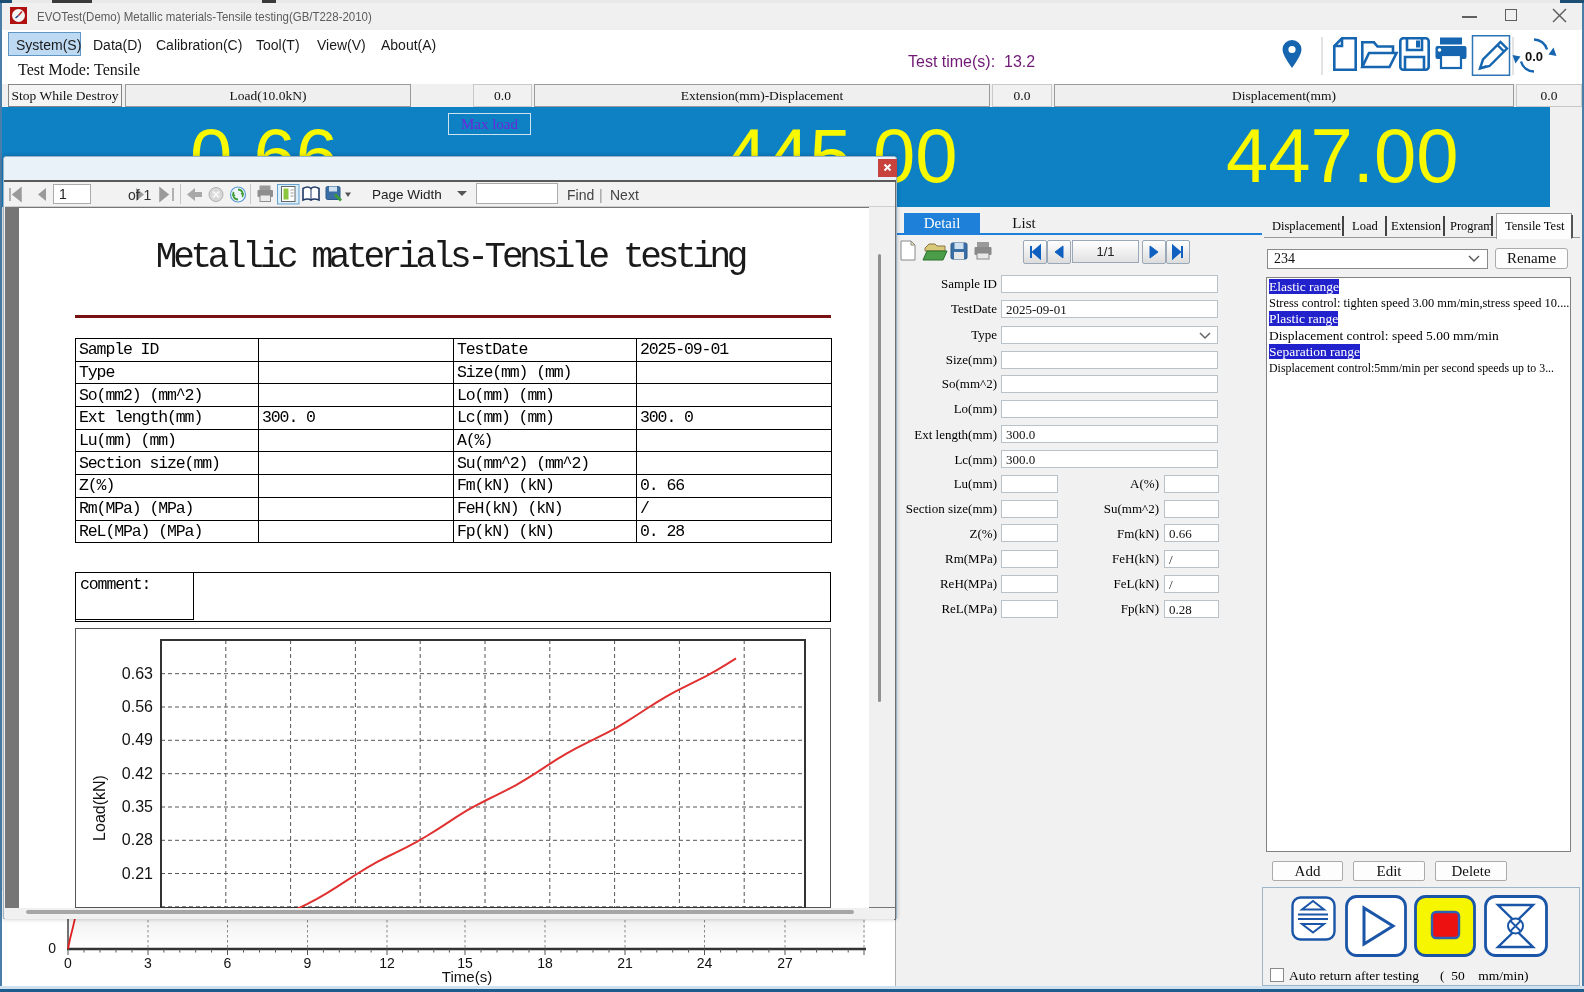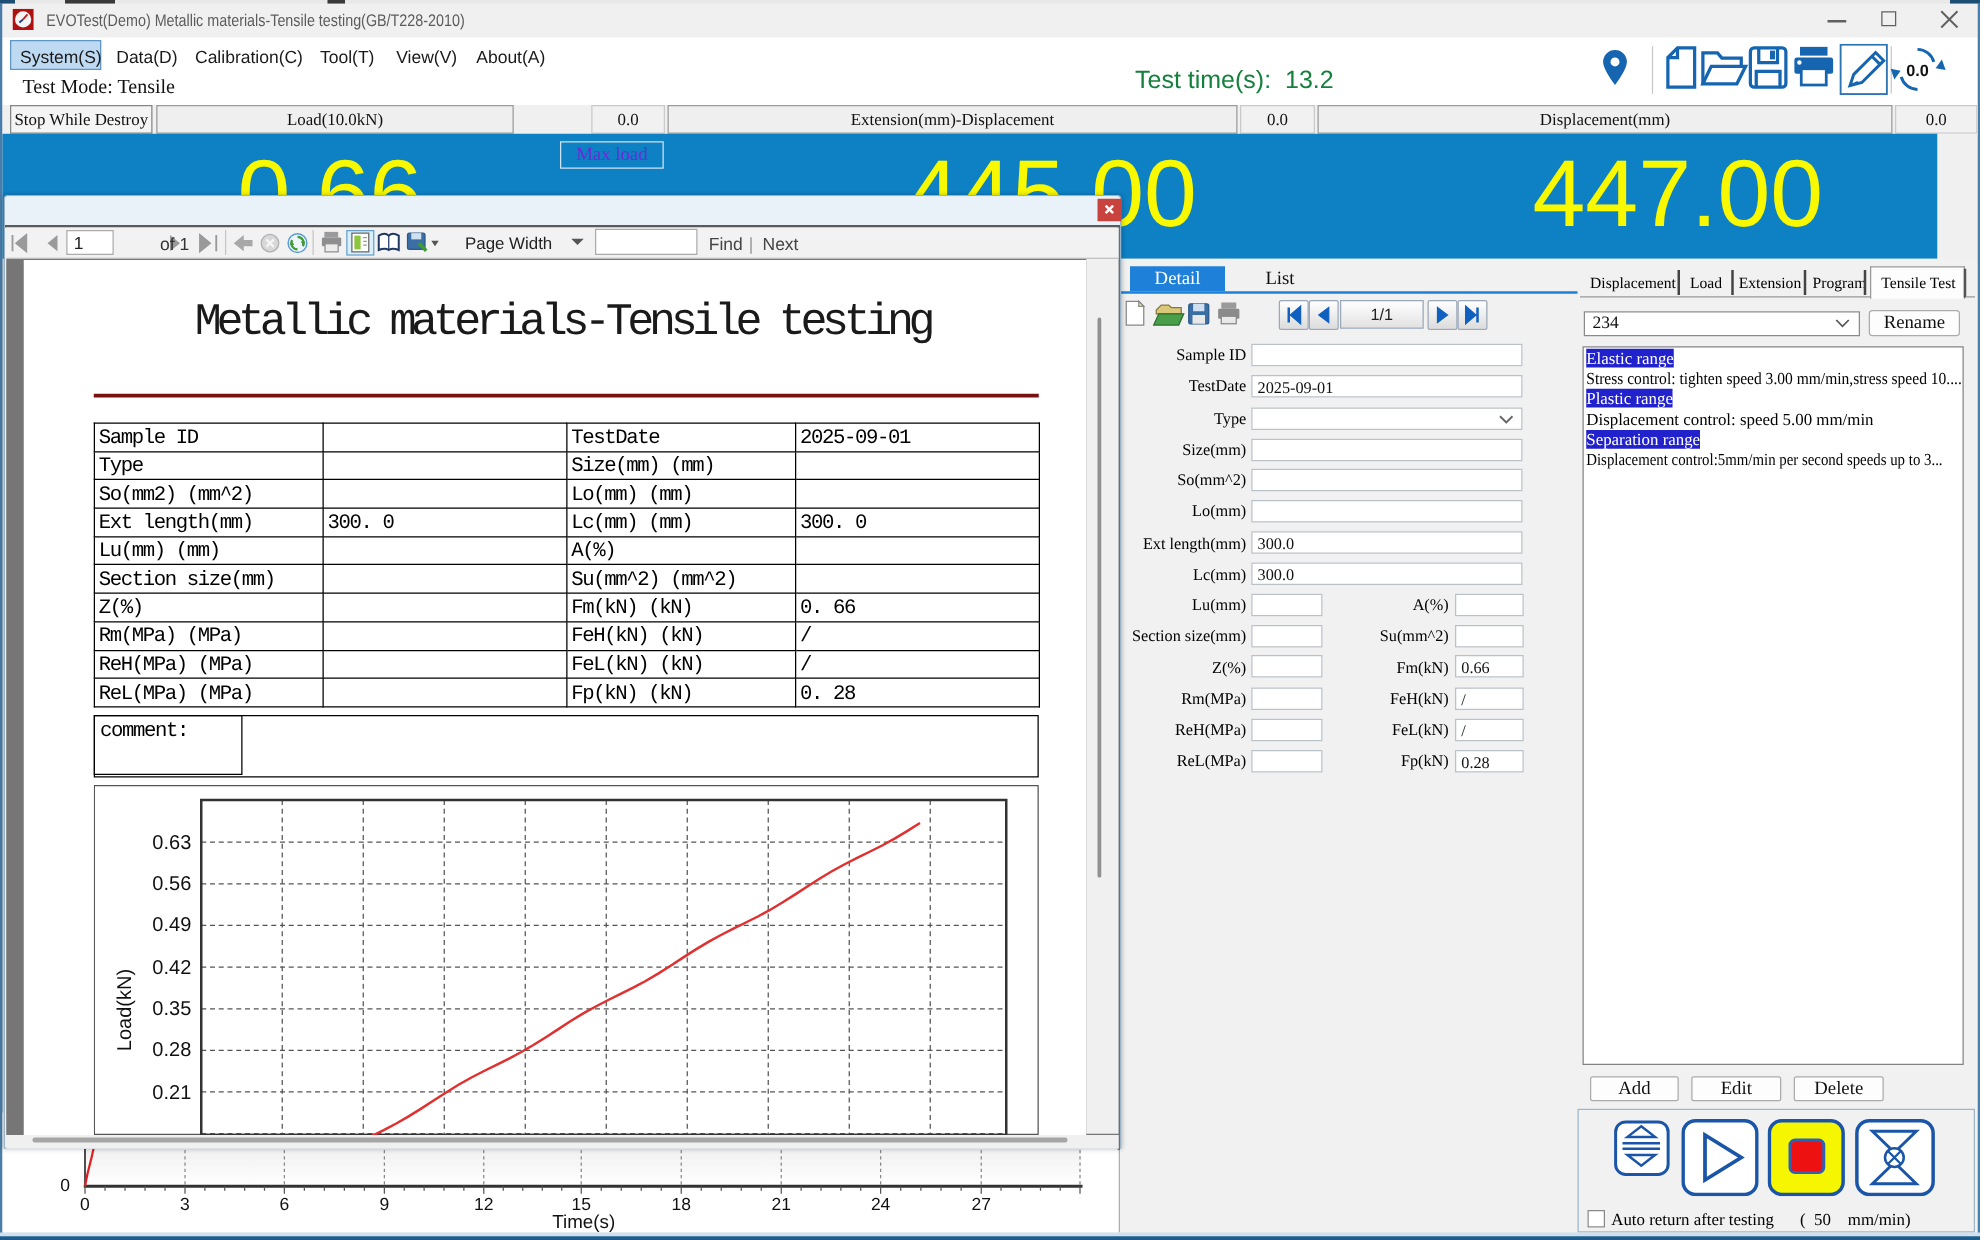--- a/index.html
+++ b/index.html
@@ -57,21 +57,21 @@
 <div class="abs" style="left:2px;top:30px;width:1580px;height:54px;background:#ffffff;"></div>
 <div class="abs" style="left:8px;top:32px;width:73px;height:24px;background:#bed9f2;border:1px solid #5e96c8;box-sizing:border-box;"></div>
 <div class="abs" style="left:16px;top:37px;font-size:14px;color:#1a1a1a;">System(S)</div>
 <div class="abs" style="left:93px;top:37px;font-size:14px;color:#1a1a1a;">Data(D)</div>
 <div class="abs" style="left:156px;top:37px;font-size:14px;color:#1a1a1a;">Calibration(C)</div>
 <div class="abs" style="left:256px;top:37px;font-size:14px;color:#1a1a1a;">Tool(T)</div>
 <div class="abs" style="left:317px;top:37px;font-size:14px;color:#1a1a1a;">View(V)</div>
 <div class="abs" style="left:381px;top:37px;font-size:14px;color:#1a1a1a;">About(A)</div>
 <div class="abs serif" style="left:18px;top:61px;font-size:16px;color:#111;">Test Mode:</div>
 <div class="abs serif" style="left:94px;top:61px;font-size:16px;color:#111;">Tensile</div>
-<div class="abs" style="left:908px;top:53px;font-size:20px;color:#15803d;">Test time(s):&nbsp; 13.2</div>
+<div class="abs" style="left:908px;top:53px;font-size:16px;color:#701a75;">Test time(s):&nbsp; 13.2</div>
 
 <svg class="abs" style="left:1281px;top:35px;" width="285" height="42">
   <path d="M11,5 a9.5,9.5 0 0 1 9.5,9.5 q0,5.5 -9.5,18.5 q-9.5,-13 -9.5,-18.5 A9.5,9.5 0 0 1 11,5 Z" fill="#1565b0"></path>
   <circle cx="11" cy="14.5" r="3.6" fill="#fff"></circle>
   <line x1="41" y1="2" x2="41" y2="40" stroke="#c8c8c8" stroke-width="1"></line>
   <line x1="232" y1="2" x2="232" y2="40" stroke="#c8c8c8" stroke-width="1"></line>
   <g fill="none" stroke="#1565b0" stroke-width="2.6">
     <path d="M61,3.3 H74.7 V34.7 H53.3 V11 Z"></path>
     <path d="M61,3.3 V11 H53.3"></path>
   </g>
@@ -480,26 +480,20 @@
               <td class="rc">Fm(kN) (kN)</td>
               <td class="rc">0. 66</td>
             </tr>
         <tr style="height:22.7px;">
               <td class="rc">Rm(MPa) (MPa)</td>
               <td class="rc"></td>
               <td class="rc">FeH(kN) (kN)</td>
               <td class="rc">/</td>
             </tr>
         <tr style="height:22.7px;">
-              <td class="rc">ReH(MPa) (MPa)</td>
-              <td class="rc"></td>
-              <td class="rc">FeL(kN) (kN)</td>
-              <td class="rc">/</td>
-            </tr>
-        <tr style="height:22.7px;">
               <td class="rc">ReL(MPa) (MPa)</td>
               <td class="rc"></td>
               <td class="rc">Fp(kN) (kN)</td>
               <td class="rc">0. 28</td>
             </tr>
       </tbody>
         </table>
       <div class="abs" style="left:70px;top:365px;width:754px;height:48px;border:1px solid #000;"></div>
       <div class="abs mono" style="left:70px;top:365px;width:119px;height:48px;border:1px solid #000;font-size:16.5px;letter-spacing:-1.1px;padding:2px 0 0 4px;box-sizing:border-box;">comment:</div>
       <svg class="abs" style="left:70px;top:421px;" width="757" height="280">

